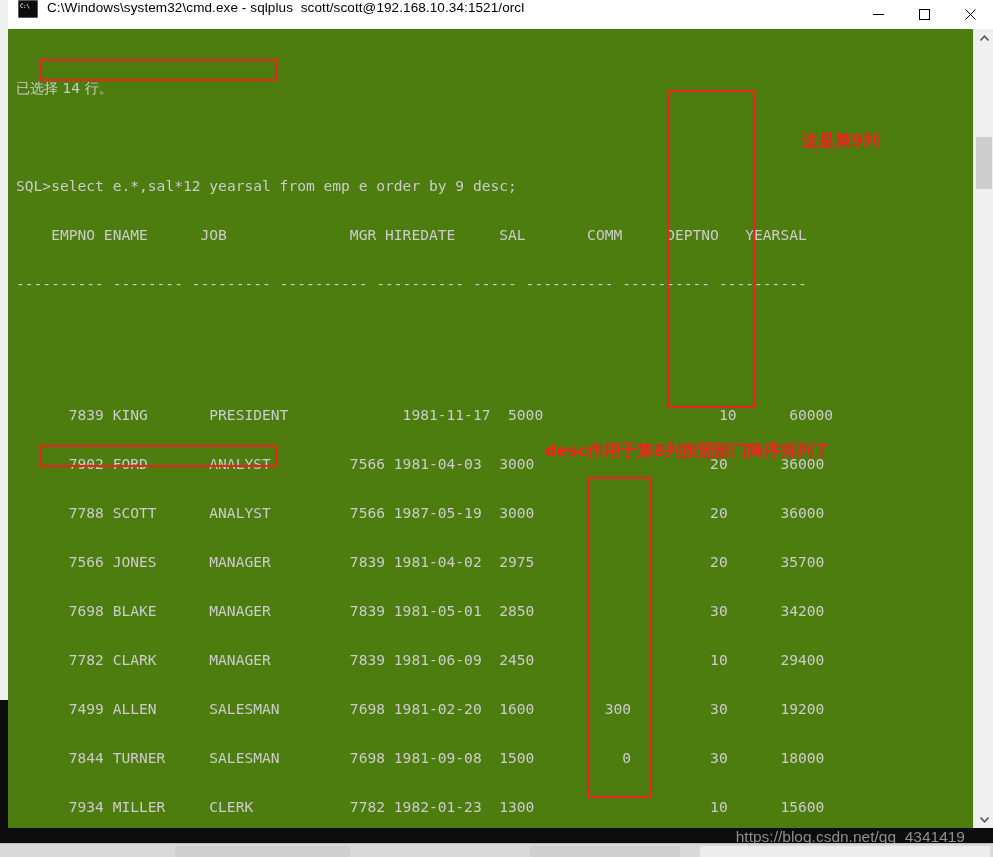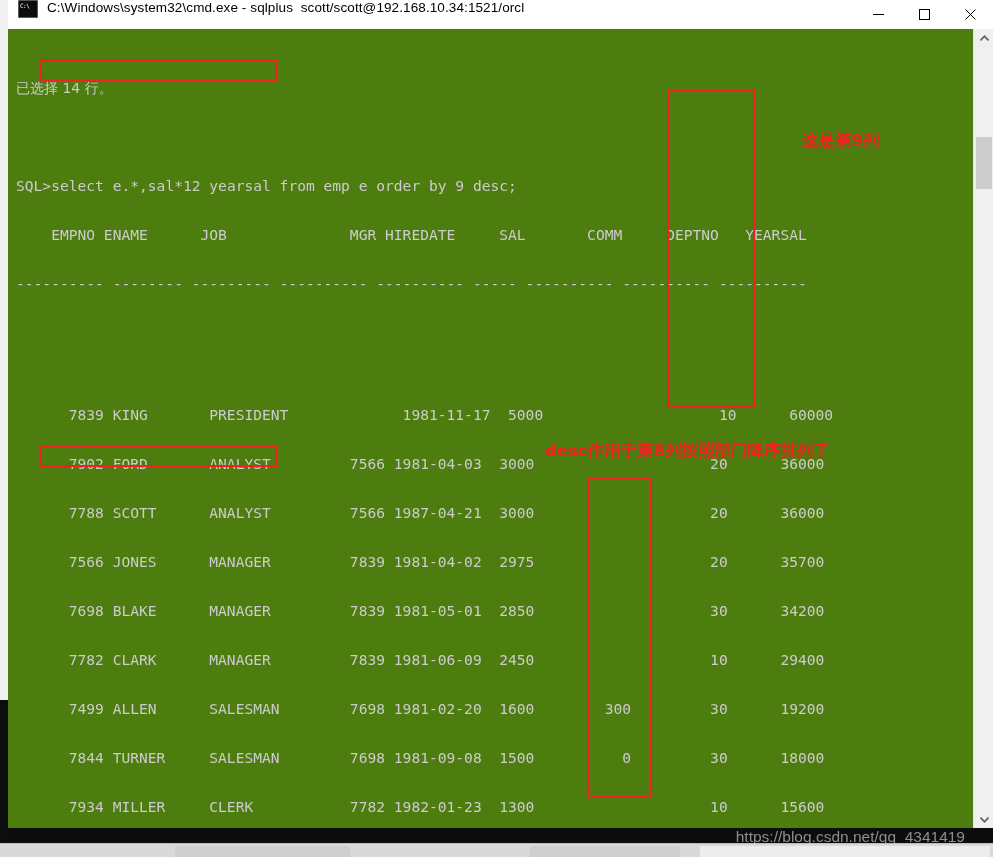--- a/index.html
+++ b/index.html
@@ -210,21 +210,21 @@
 
         <div class="line cn">已选择 14 行。</div>
         <div class="blank"></div>
         <div class="line"><span>SQL&gt;</span><span>select e.*,sal*12 yearsal from emp e order by 9 desc;</span></div>
         <div class="line">    EMPNO ENAME      JOB              MGR HIREDATE     SAL       COMM     DEPTNO   YEARSAL</div>
         <div class="line">---------- -------- --------- ---------- ---------- ----- ---------- ---------- ----------</div>
         <div class="blank"></div>
         <div>
           <div class="line">      7839 KING       PRESIDENT             1981-11-17  5000                    10      60000</div>
           <div class="line">      7902 FORD       ANALYST         7566 1981-04-03  3000                    20      36000</div>
-          <div class="line">      7788 SCOTT      ANALYST         7566 1987-04-21  3000                    20      36000</div>
+          <div class="line">      7788 SCOTT      ANALYST         7566 1987-05-19  3000                    20      36000</div>
           <div class="line">      7566 JONES      MANAGER         7839 1981-04-02  2975                    20      35700</div>
           <div class="line">      7698 BLAKE      MANAGER         7839 1981-05-01  2850                    30      34200</div>
           <div class="line">      7782 CLARK      MANAGER         7839 1981-06-09  2450                    10      29400</div>
           <div class="line">      7499 ALLEN      SALESMAN        7698 1981-02-20  1600        300         30      19200</div>
           <div class="line">      7844 TURNER     SALESMAN        7698 1981-09-08  1500          0         30      18000</div>
           <div class="line">      7934 MILLER     CLERK           7782 1982-01-23  1300                    10      15600</div>
           
           
         </div>
         

